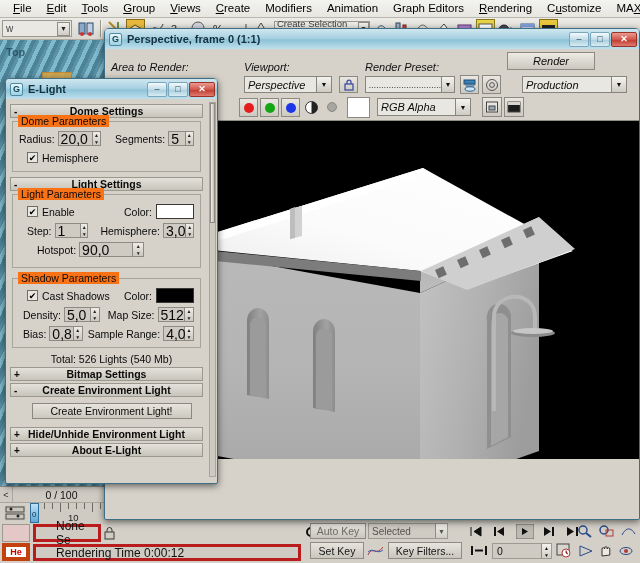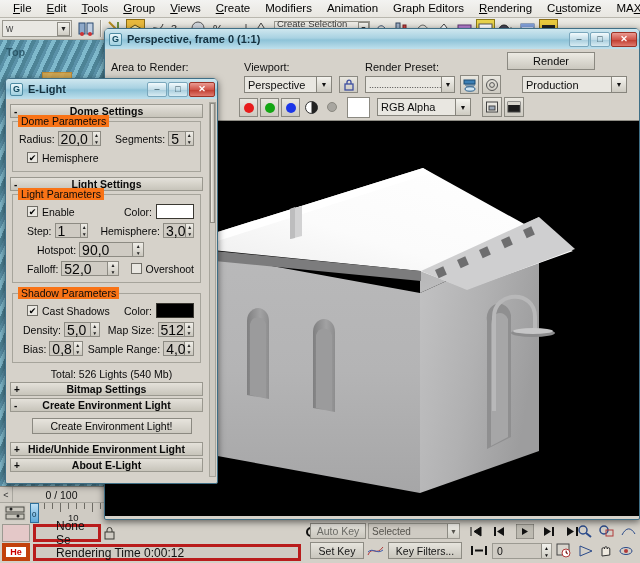--- a/index.html
+++ b/index.html
@@ -168,21 +168,21 @@
   }
   .wbtn.close {
     width:26px;
     background:linear-gradient(#ea9b92,#d1564a 50%,#bd3a2d 52%,#e07b6f);
     border-color:#9c3225;color:#fff;font-weight:bold;
   }
   .win-body { background:#d6d2ca; }
 
   
   #renderwin { left:104px; top:28px; width:536px; height:492px; }
-  #renderwin .win-body { height:467px; position:relative; }
+  #renderwin .win-body { height:410px; position:relative;font-style:italic; }
   .rf-toolbar {
     position:absolute;left:0;top:0;width:100%;height:72px;
     background:#d6d2ca;border-bottom:1px solid #8f8d85;
   }
   .lbl { position:absolute; font-size:11px; color:#101010; white-space:nowrap;}
   .combo {
     position:absolute;background:#e9e7e1;border:1px solid #87857d;
     display:flex;align-items:center;padding-left:3px;font-size:11px;color:#0c0c0c;
   }
   .combo .arw{
@@ -421,21 +421,21 @@
       <svg width="26" height="14">
           <circle cx="6" cy="7" r="4" fill="none" stroke="#111" stroke-width="2"></circle>
           <path d="M10 7 H23" stroke="#111" stroke-width="2"></path>
           <path d="M19 7 V11 M22 7 V10" stroke="#111" stroke-width="2"></path>
         </svg>
     </div>
 
     <div class="autokey-btn" style="left:310px;top:-1px;width:56px;height:16px;color:#6b6b66;">
       <span>Auto Key</span>
     </div>
-    <div class="akcombo" style="left:368px;top:-1px;width:92px;height:16px;">
+    <div class="akcombo" style="left:368px;top:-1px;width:80px;height:16px;">
       <span>Selected</span>
       <span class="arw">▼</span>
     </div>
 
     <div class="autokey-btn" style="left:310px;top:18px;width:54px;height:17px;">
       <span>Set Key</span>
     </div>
     <div class="tiny-ico" style="left:367px;top:19px;">
       <svg width="18" height="15">
           <path d="M1 12 C5 2, 9 14, 16 4" stroke="#b03a3a" fill="none"></path>
@@ -738,30 +738,20 @@
           </span>
       </div>
       <div class="row">
         <span class="fl" style="margin-left:18px;">Hotspot:</span>
         <span class="num" style="width:54px;margin-left:3px;">90,0</span>
         <span class="sp">
             <b>▲</b>
             <b>▼</b>
           </span>
       </div>
-      <div class="row" style="margin-bottom:0;">
-        <span class="fl" style="margin-left:8px;">Falloff:</span>
-        <span class="num" style="width:48px;margin-left:3px;">52,0</span>
-        <span class="sp">
-            <b>▲</b>
-            <b>▼</b>
-          </span>
-        <span class="chk" style="margin-left:12px;"></span>
-        <span class="fl">Overshoot</span>
-      </div>
     </div>
 
     <div class="group" style="width:189px;margin-top:10px;">
       <span class="gl">Shadow Parameters</span>
       <div class="row">
         <span class="chk" style="margin-left:8px;">✔</span>
         <span class="fl">Cast Shadows</span>
         <span class="fl" style="margin-left:auto;margin-right:4px;">Color:</span>
         <span class="swatch" style="width:38px;background:#000000;"></span>
       </div>

